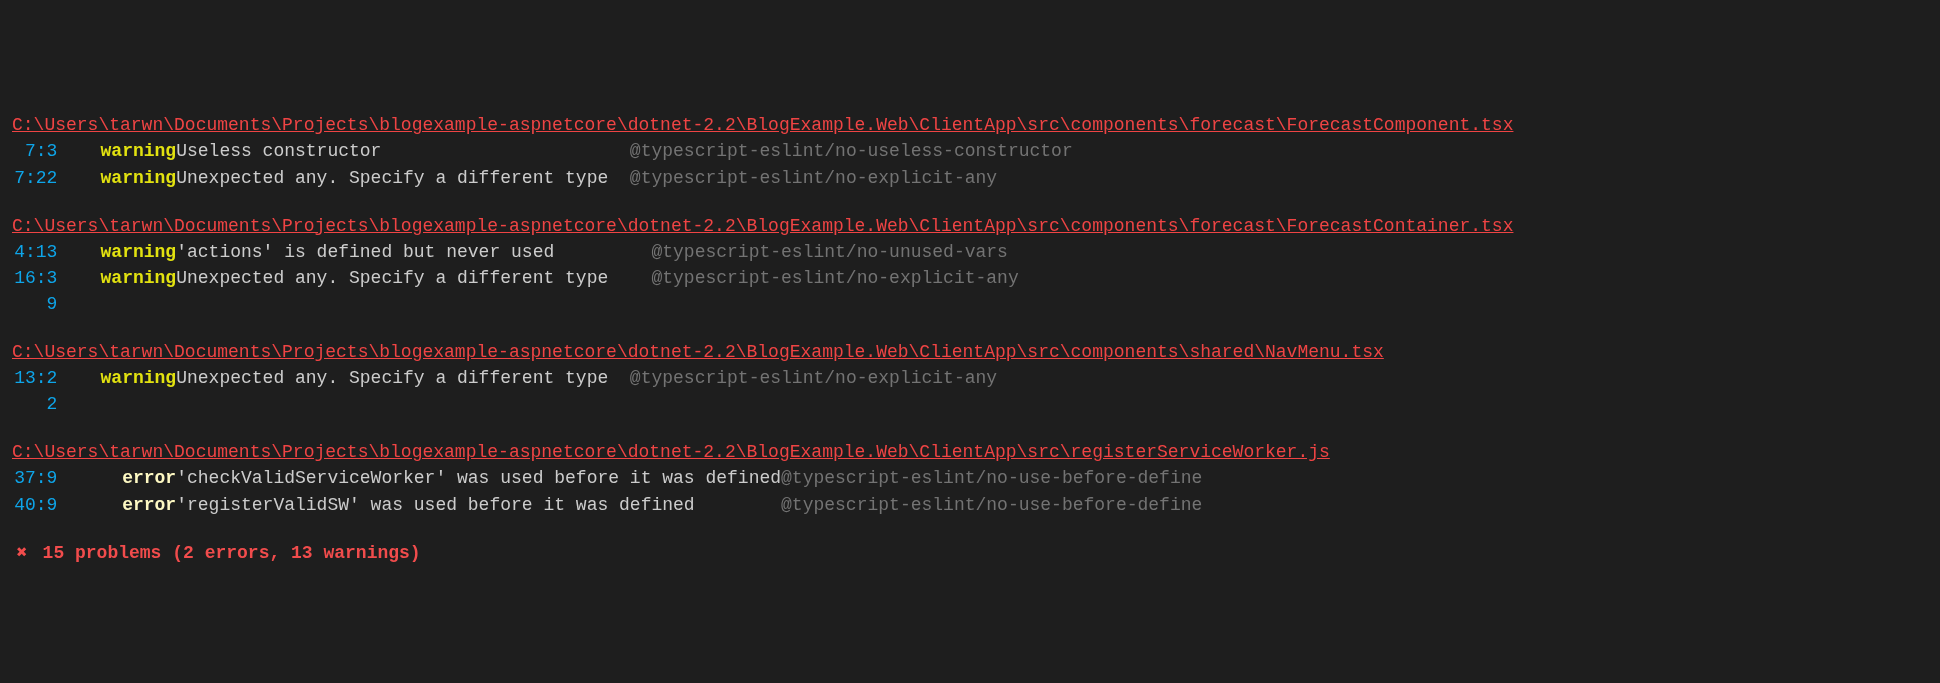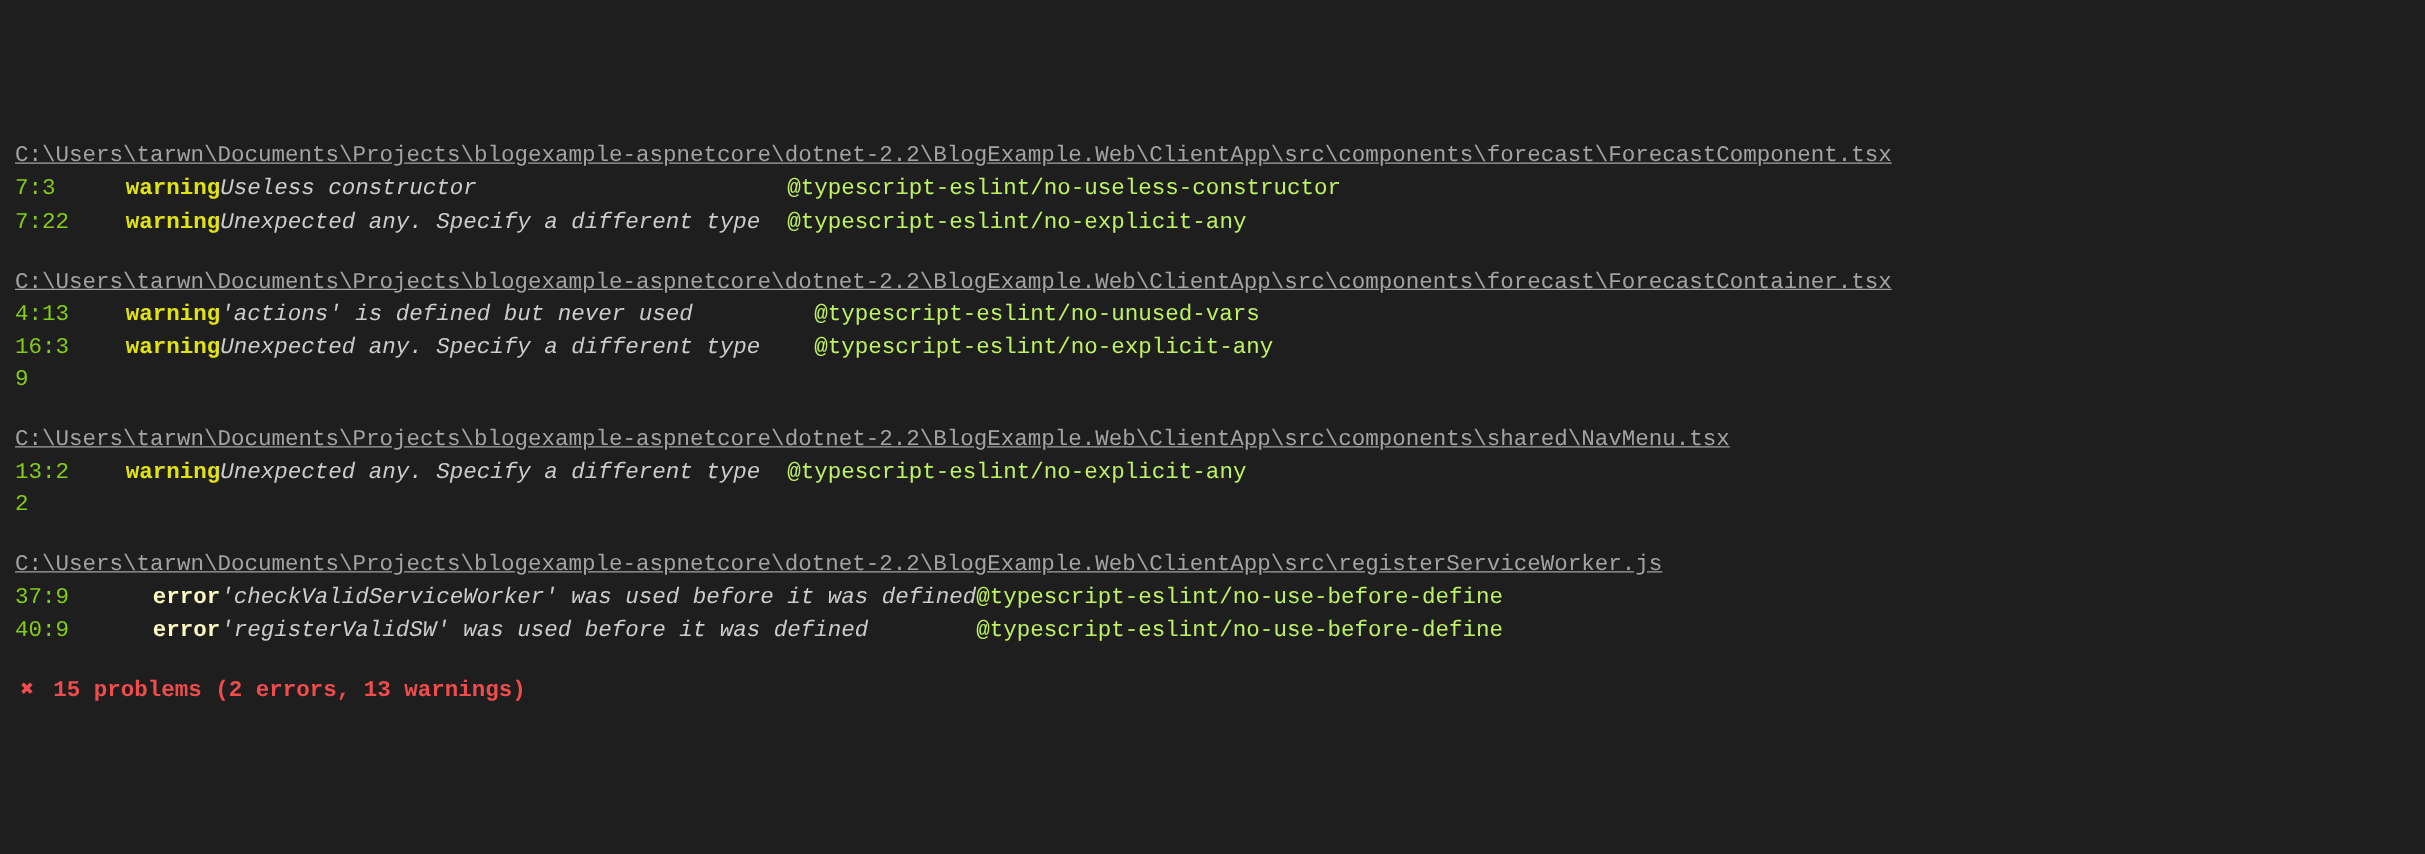--- a/index.html
+++ b/index.html
@@ -12,48 +12,47 @@
       color: #cccccc;
       font-family: "Consolas", "Courier New", monospace;
       font-size: 18px;
       line-height: 1.45;
       padding: 8px 12px;
       white-space: pre-wrap;
       word-wrap: break-word;
     }
     .file-path {
       text-decoration: underline;
-      color: #a3a3a3;
+      color: #ef4444;
       display: inline;
     }
     .file-block {
       margin-bottom: 22px;
     }
     .issue-row {
       display: flex;
       flex-wrap: nowrap;
     }
     .col-location {
       width: 6.2ch;
-      text-align: left;
+      text-align: right;
       padding-right: 2ch;
-      color: #84cc16;
+      color: #0ea5e9;
       flex-shrink: 0;
     }
     .col-severity {
       width: 9ch;
       flex-shrink: 0;
       text-align: right;
     }
     .col-message {
       flex-shrink: 0;
-      font-style: italic;
     }
     .col-rule {
-      color: #bef264;
+      color: #737373;
     }
     .warning {
       color: #e2e210;
       font-weight: bold;
     }
     .error {
       color: #fef9c3;
       font-weight: bold;
     }
     .summary-line {

